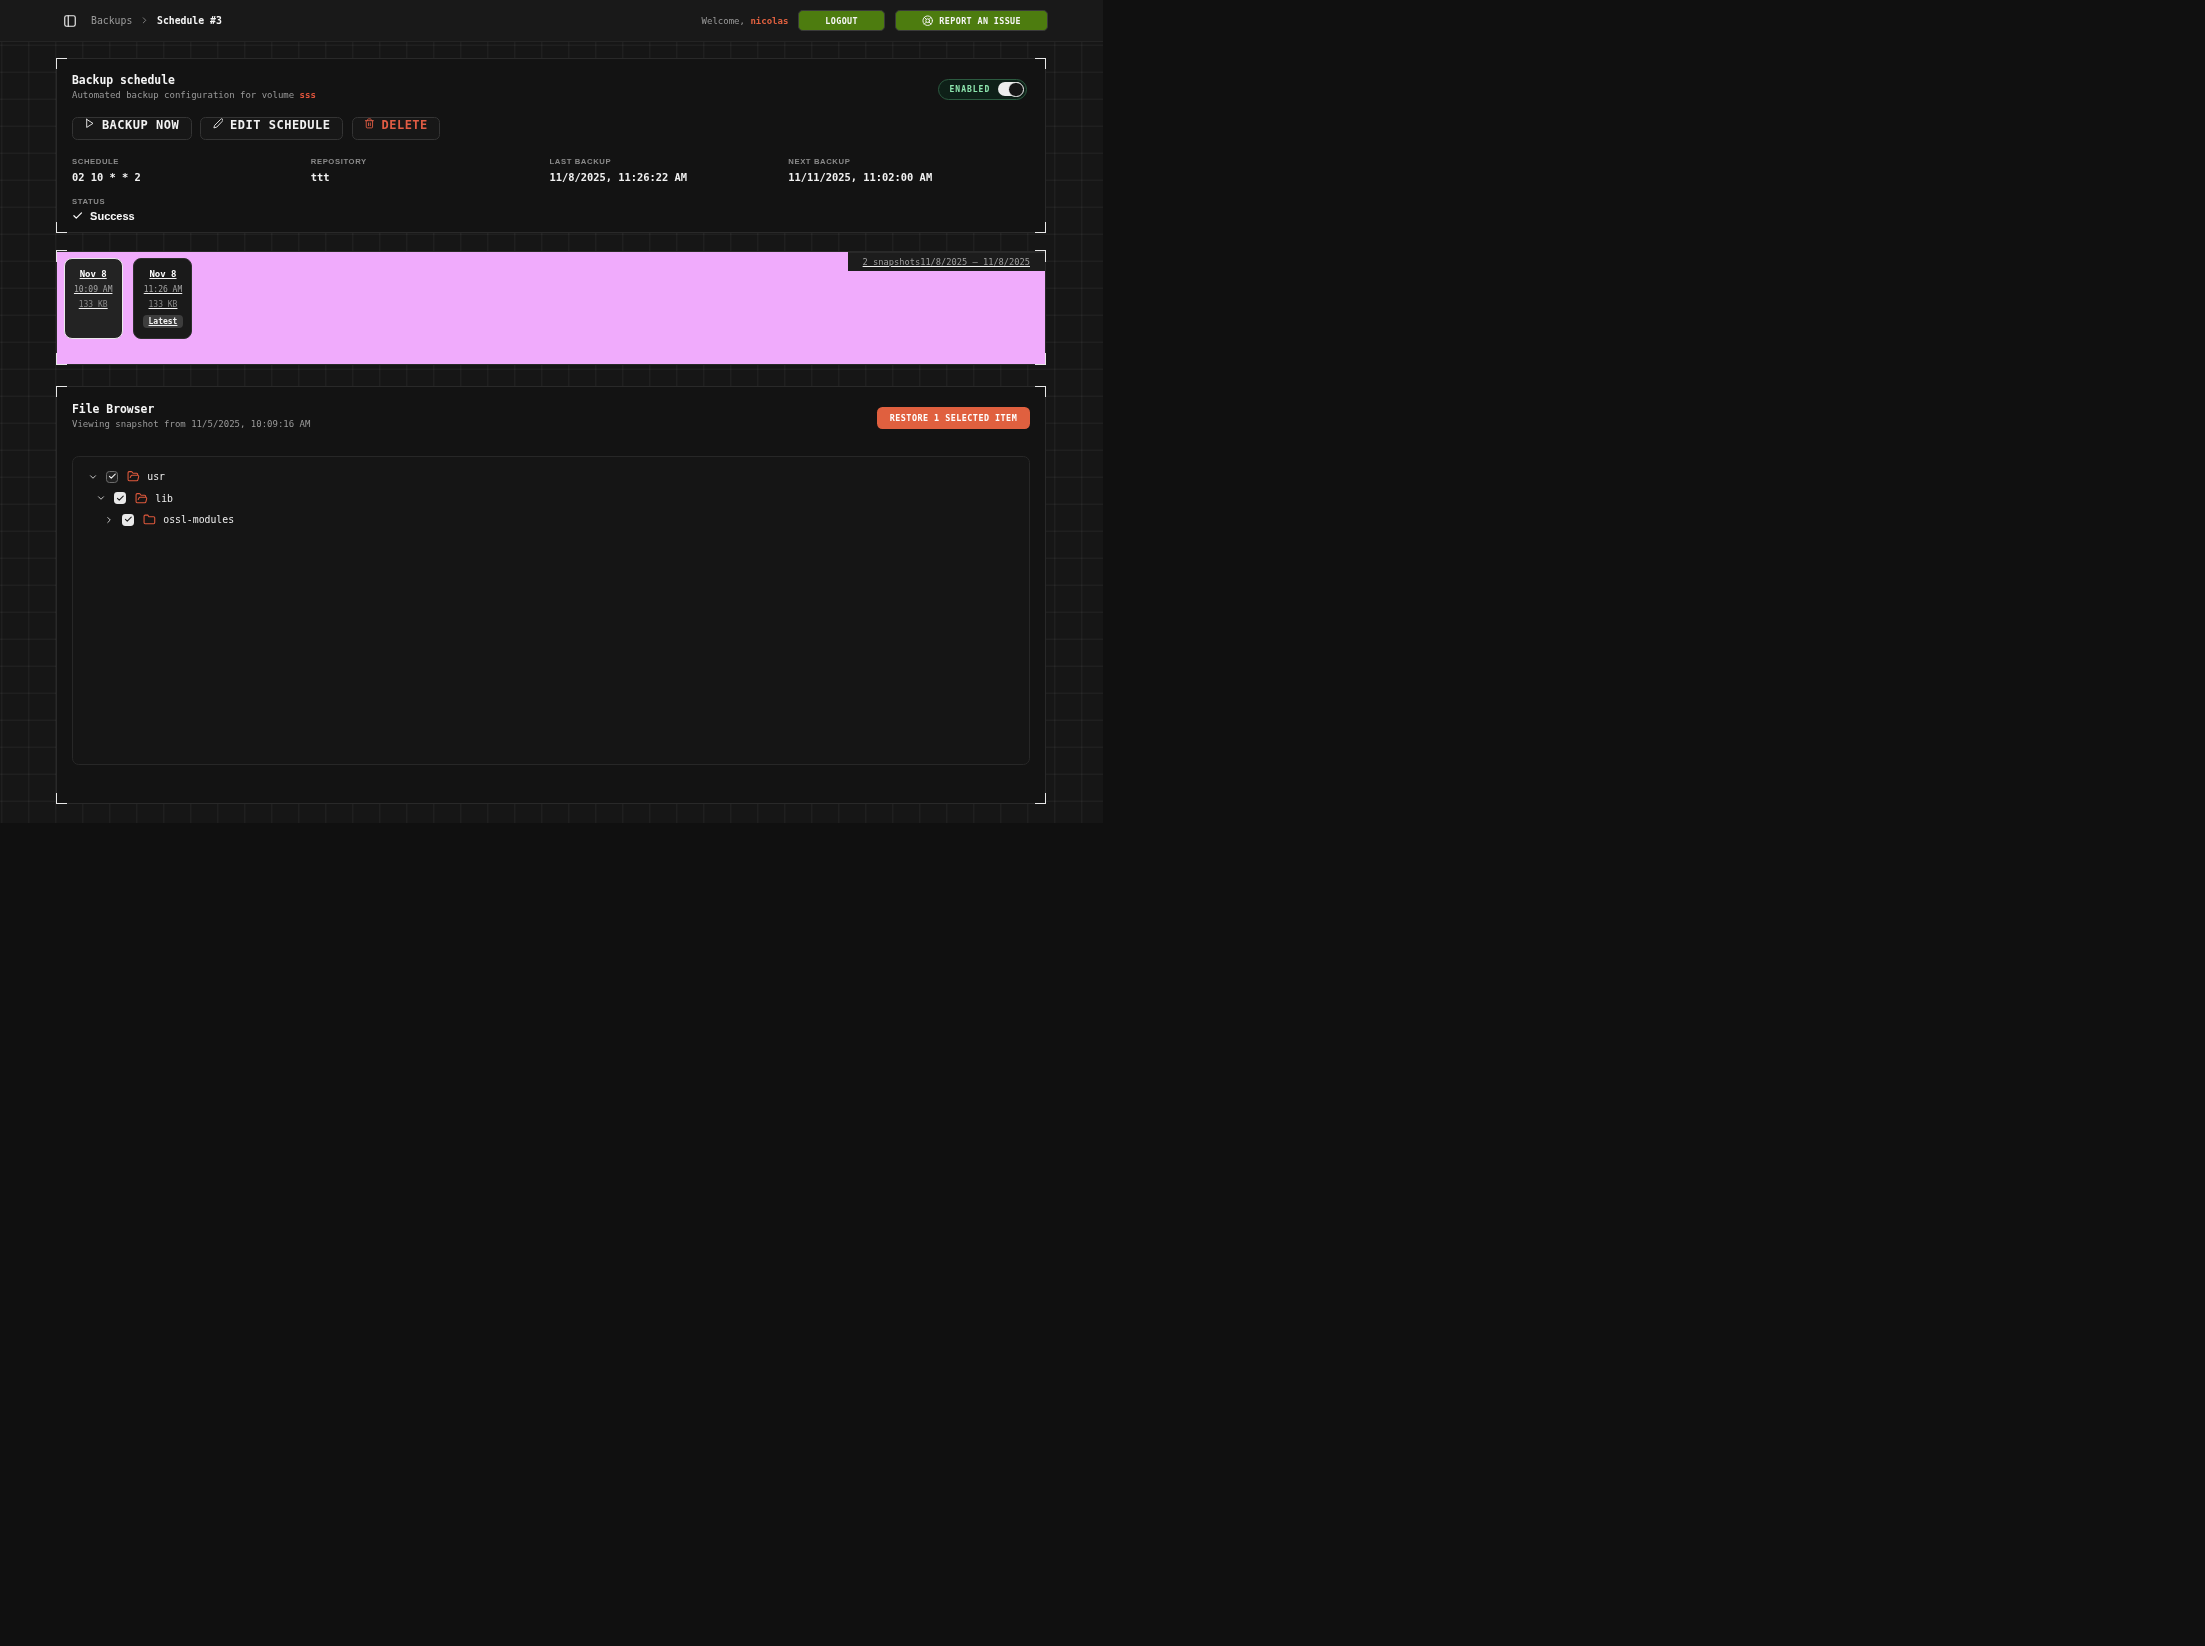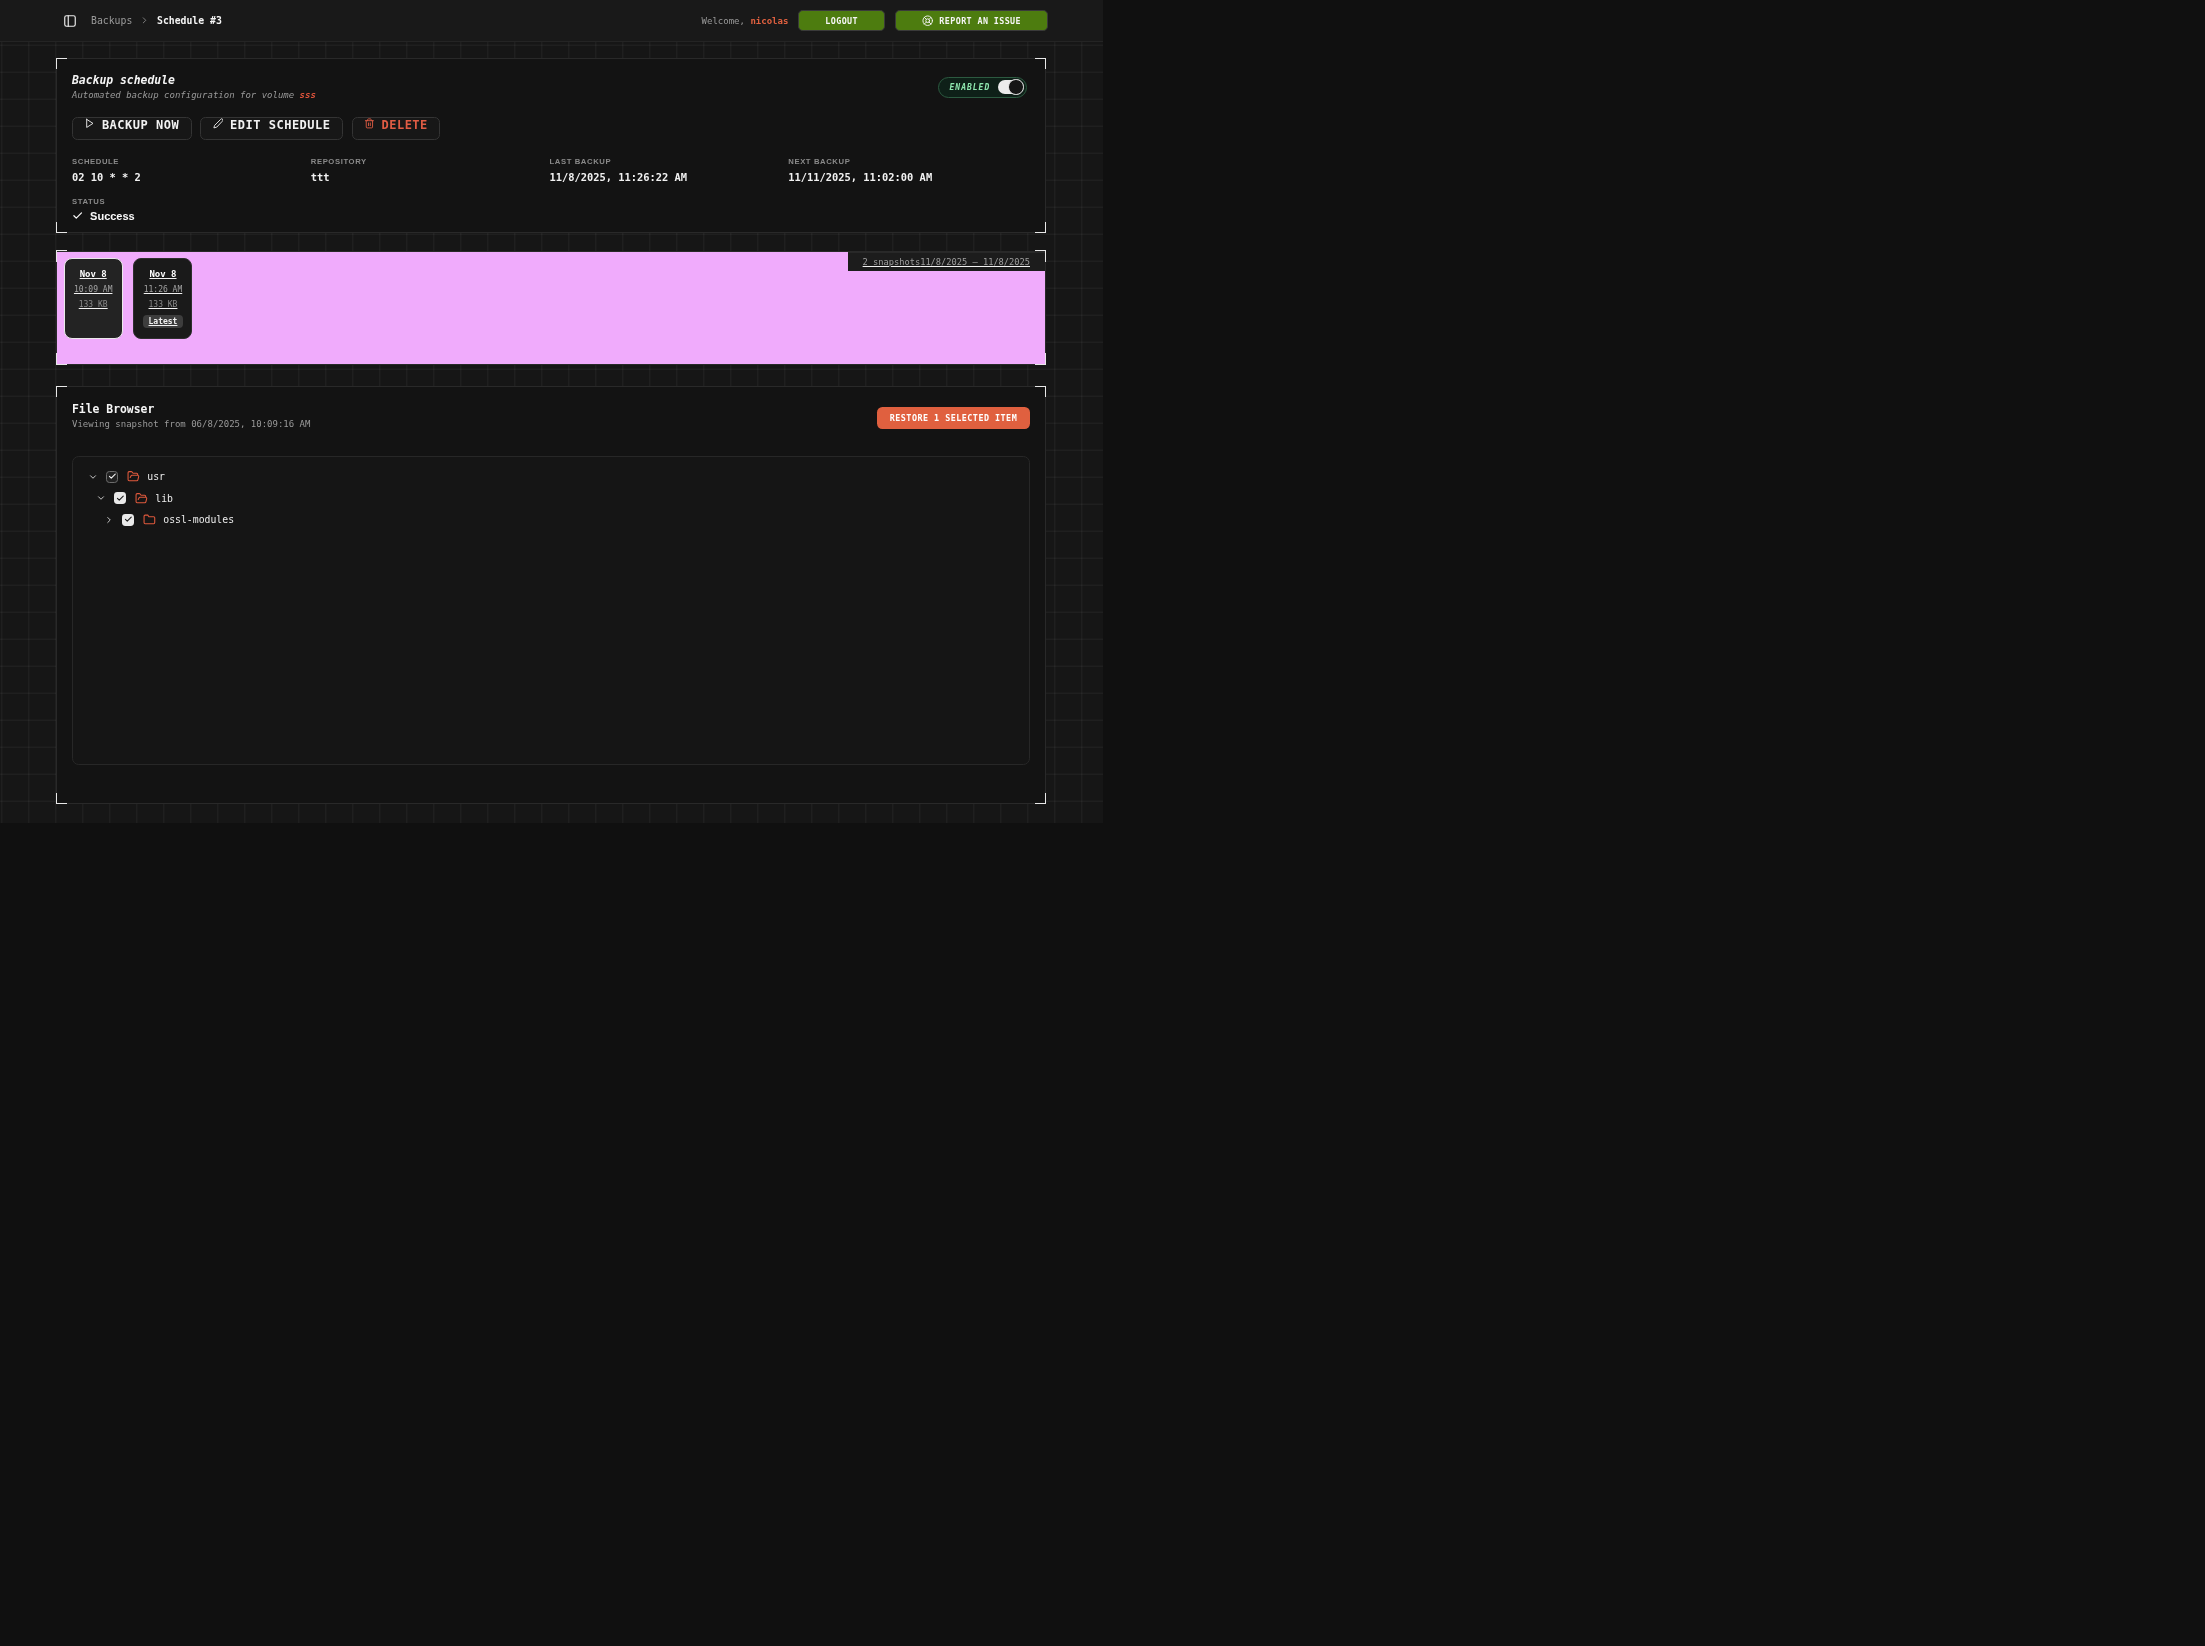--- a/index.html
+++ b/index.html
@@ -33,21 +33,21 @@
   main { position:relative; z-index:1; padding:16px 57px 0 56px; }
   .panel { position:relative; background:#131313; border:0.7px solid #292929; }
   .corner { position:absolute; width:11.4px; height:11.4px; z-index:3; }
   .corner.tl { top:-1.3px; left:-1.3px; border-top:1.7px solid #e8e8e8; border-left:1.7px solid #e8e8e8; }
   .corner.tr { top:-1.3px; right:-1.3px; border-top:1.7px solid #e8e8e8; border-right:1.7px solid #e8e8e8; }
   .corner.bl { bottom:-1.3px; left:-1.3px; border-bottom:1.7px solid #e8e8e8; border-left:1.7px solid #e8e8e8; }
   .corner.br { bottom:-1.3px; right:-1.3px; border-bottom:1.7px solid #e8e8e8; border-right:1.7px solid #e8e8e8; }
 
   
   .schedule-panel { height:175px; padding:13.5px 18px 0 15px; }
-  .sched-head { display:flex; align-items:flex-start;font-style:italic; }
+  .sched-head { display:flex; align-items:flex-end; }
   .panel-title { font-size:11.4px; font-weight:bold; color:#f5f5f5; }
   .panel-sub { margin-top:3.4px; font-size:9px; color:#999999; }
   .panel-sub .volume { color:#e0543c; font-weight:bold; }
   .enabled-pill { margin-left:auto; margin-top:4px; display:flex; align-items:center; gap:7.4px;
     height:21px; padding:0 3.4px 0 10.8px; border:0.7px solid #2c5a40; border-radius:672px;
     background:#0e2018; cursor:pointer; }
   .enabled-label { font-size:8px; font-weight:bold; letter-spacing:1px; color:#8ee6ae; }
   .toggle { position:relative; width:25px; height:14px; background:#ececec; border-radius:672px; }
   .toggle-knob { position:absolute; top:-0.7px; right:-1.3px; width:15.5px; height:15.5px; border-radius:50%;
     background:#161616; border:1.3px solid #f2f2f2; }
@@ -263,21 +263,21 @@
 
     <section class="panel filebrowser-panel">
       <span class="corner tl"></span>
       <span class="corner tr"></span>
       <span class="corner bl"></span>
       <span class="corner br"></span>
 
       <div class="fb-head">
         <div>
           <div class="panel-title">File Browser</div>
-          <div class="panel-sub">Viewing snapshot from 06/8/2025, 10:09:16 AM</div>
+          <div class="panel-sub">Viewing snapshot from 11/5/2025, 10:09:16 AM</div>
         </div>
         <button class="restore-btn">
           <span>RESTORE 1 SELECTED ITEM</span>
         </button>
       </div>
 
       <div class="tree-box">
 
         <div class="tree-row indent-0">
           <span class="chev">

